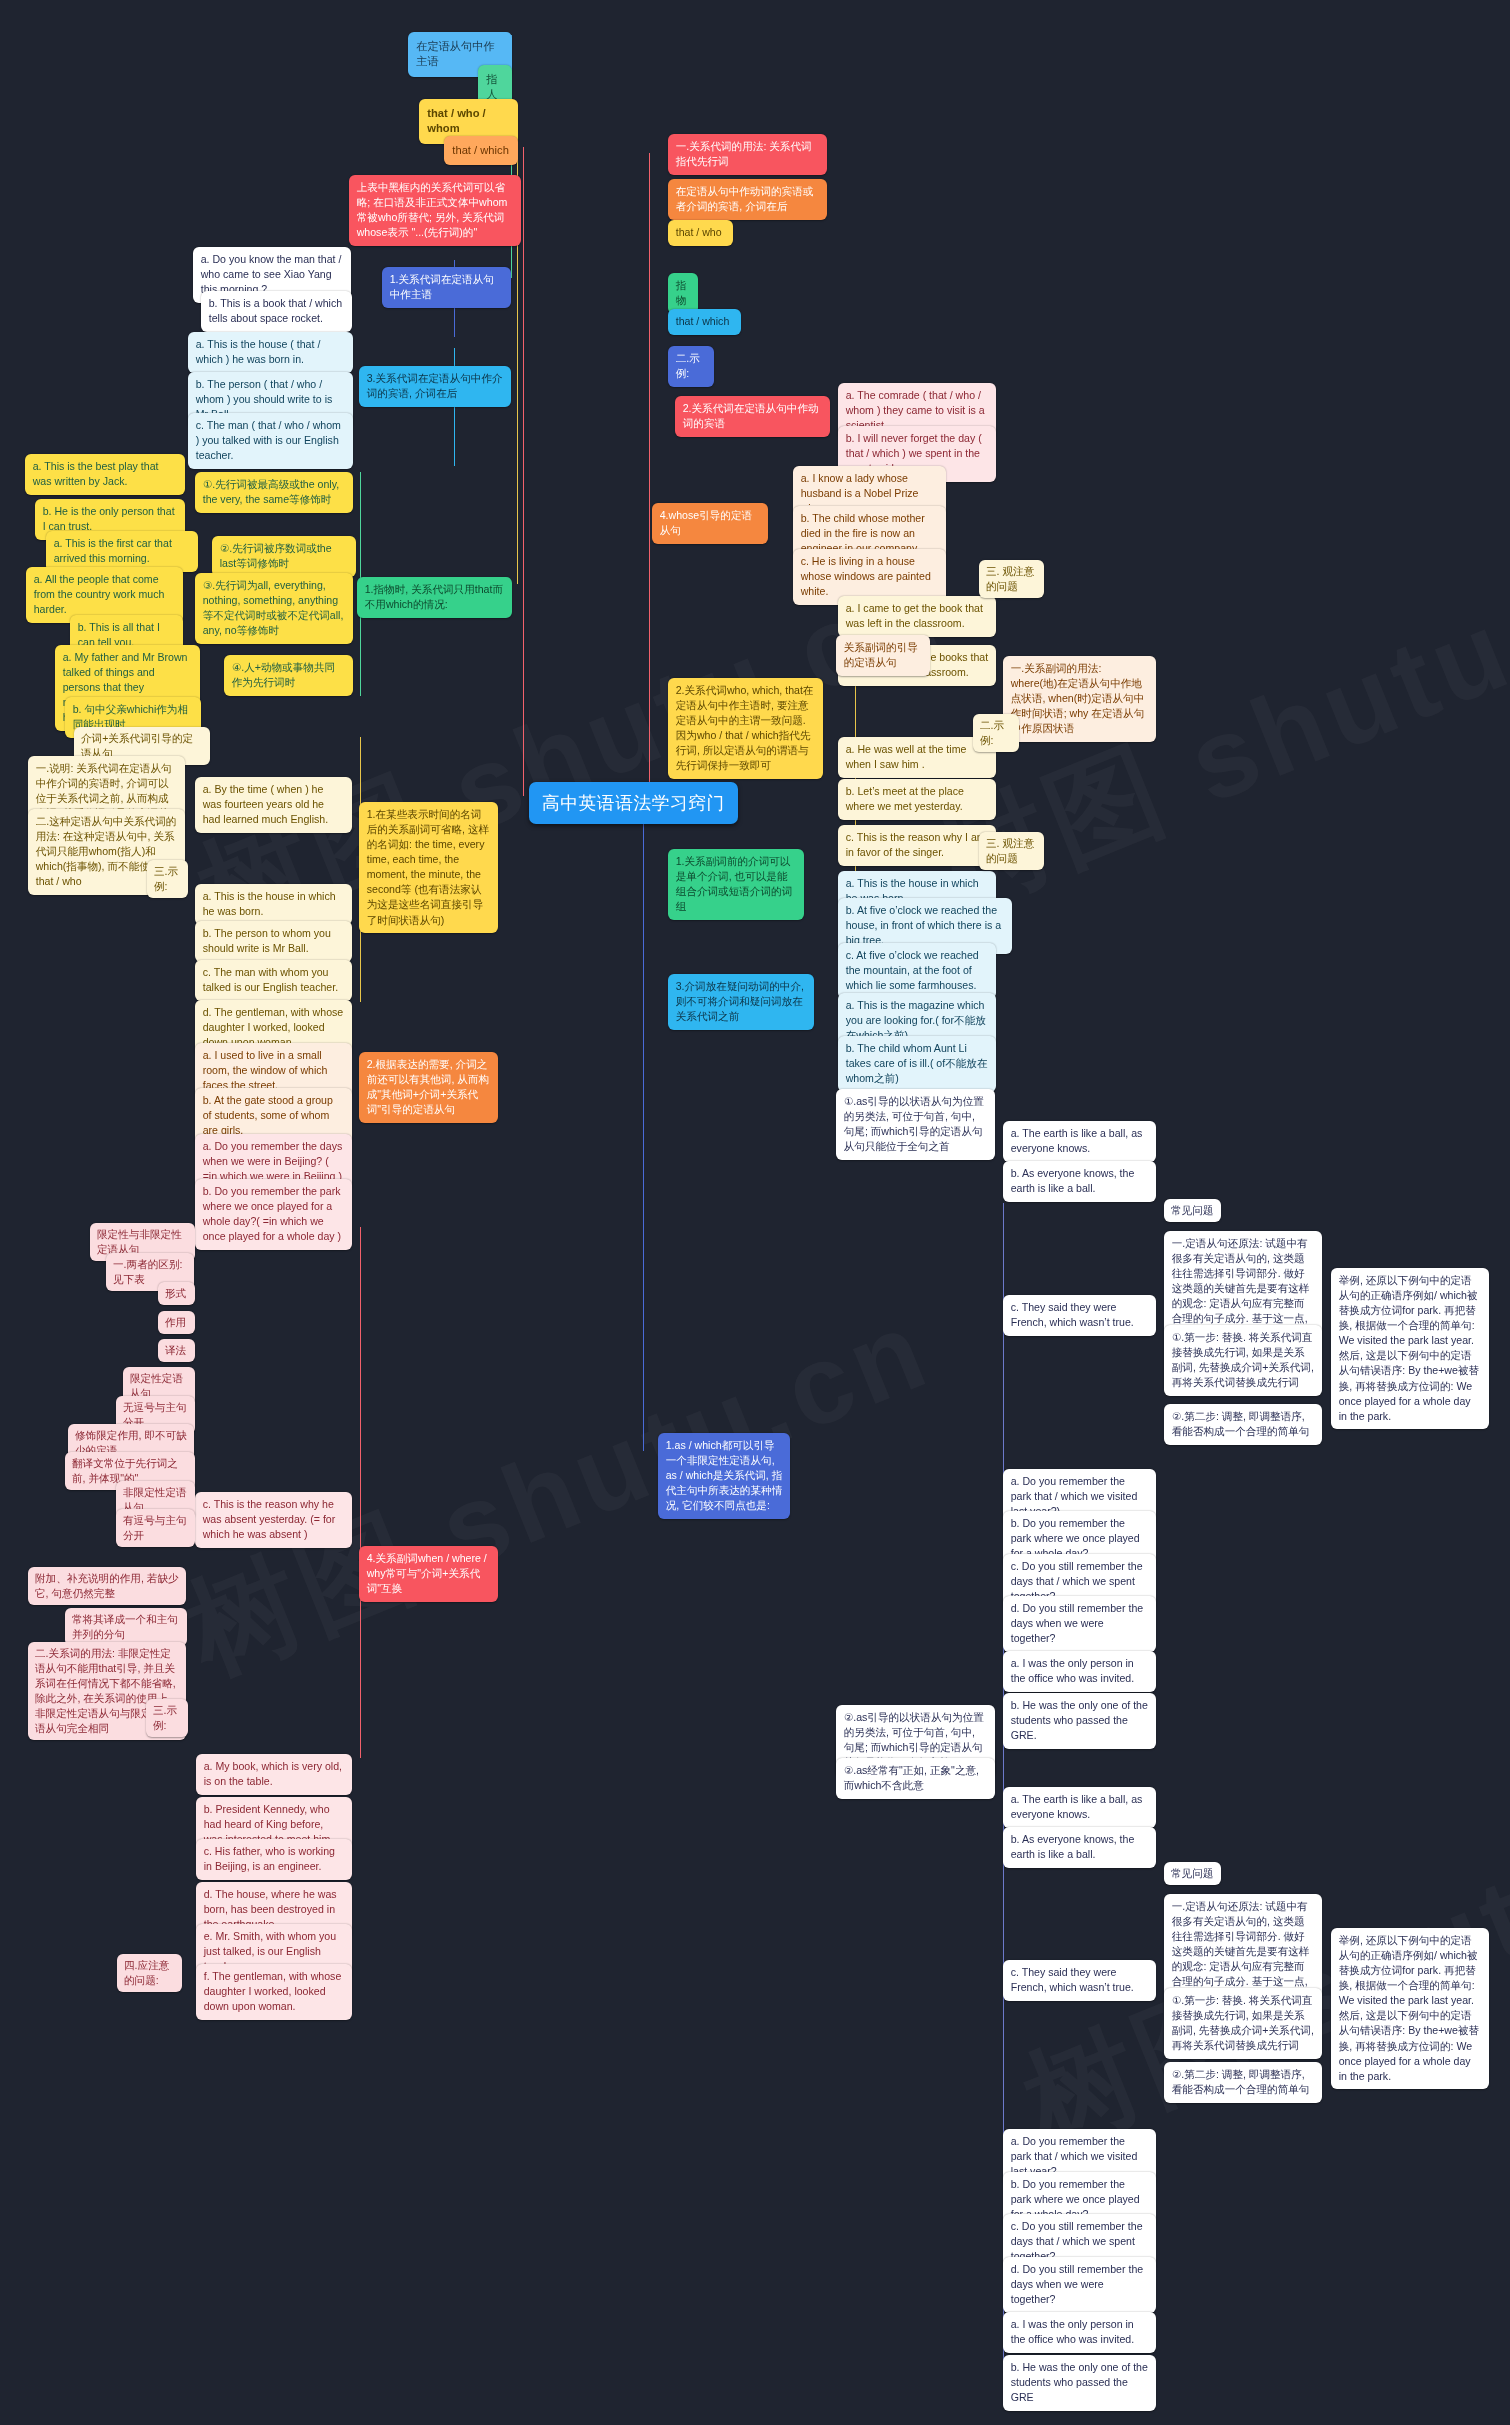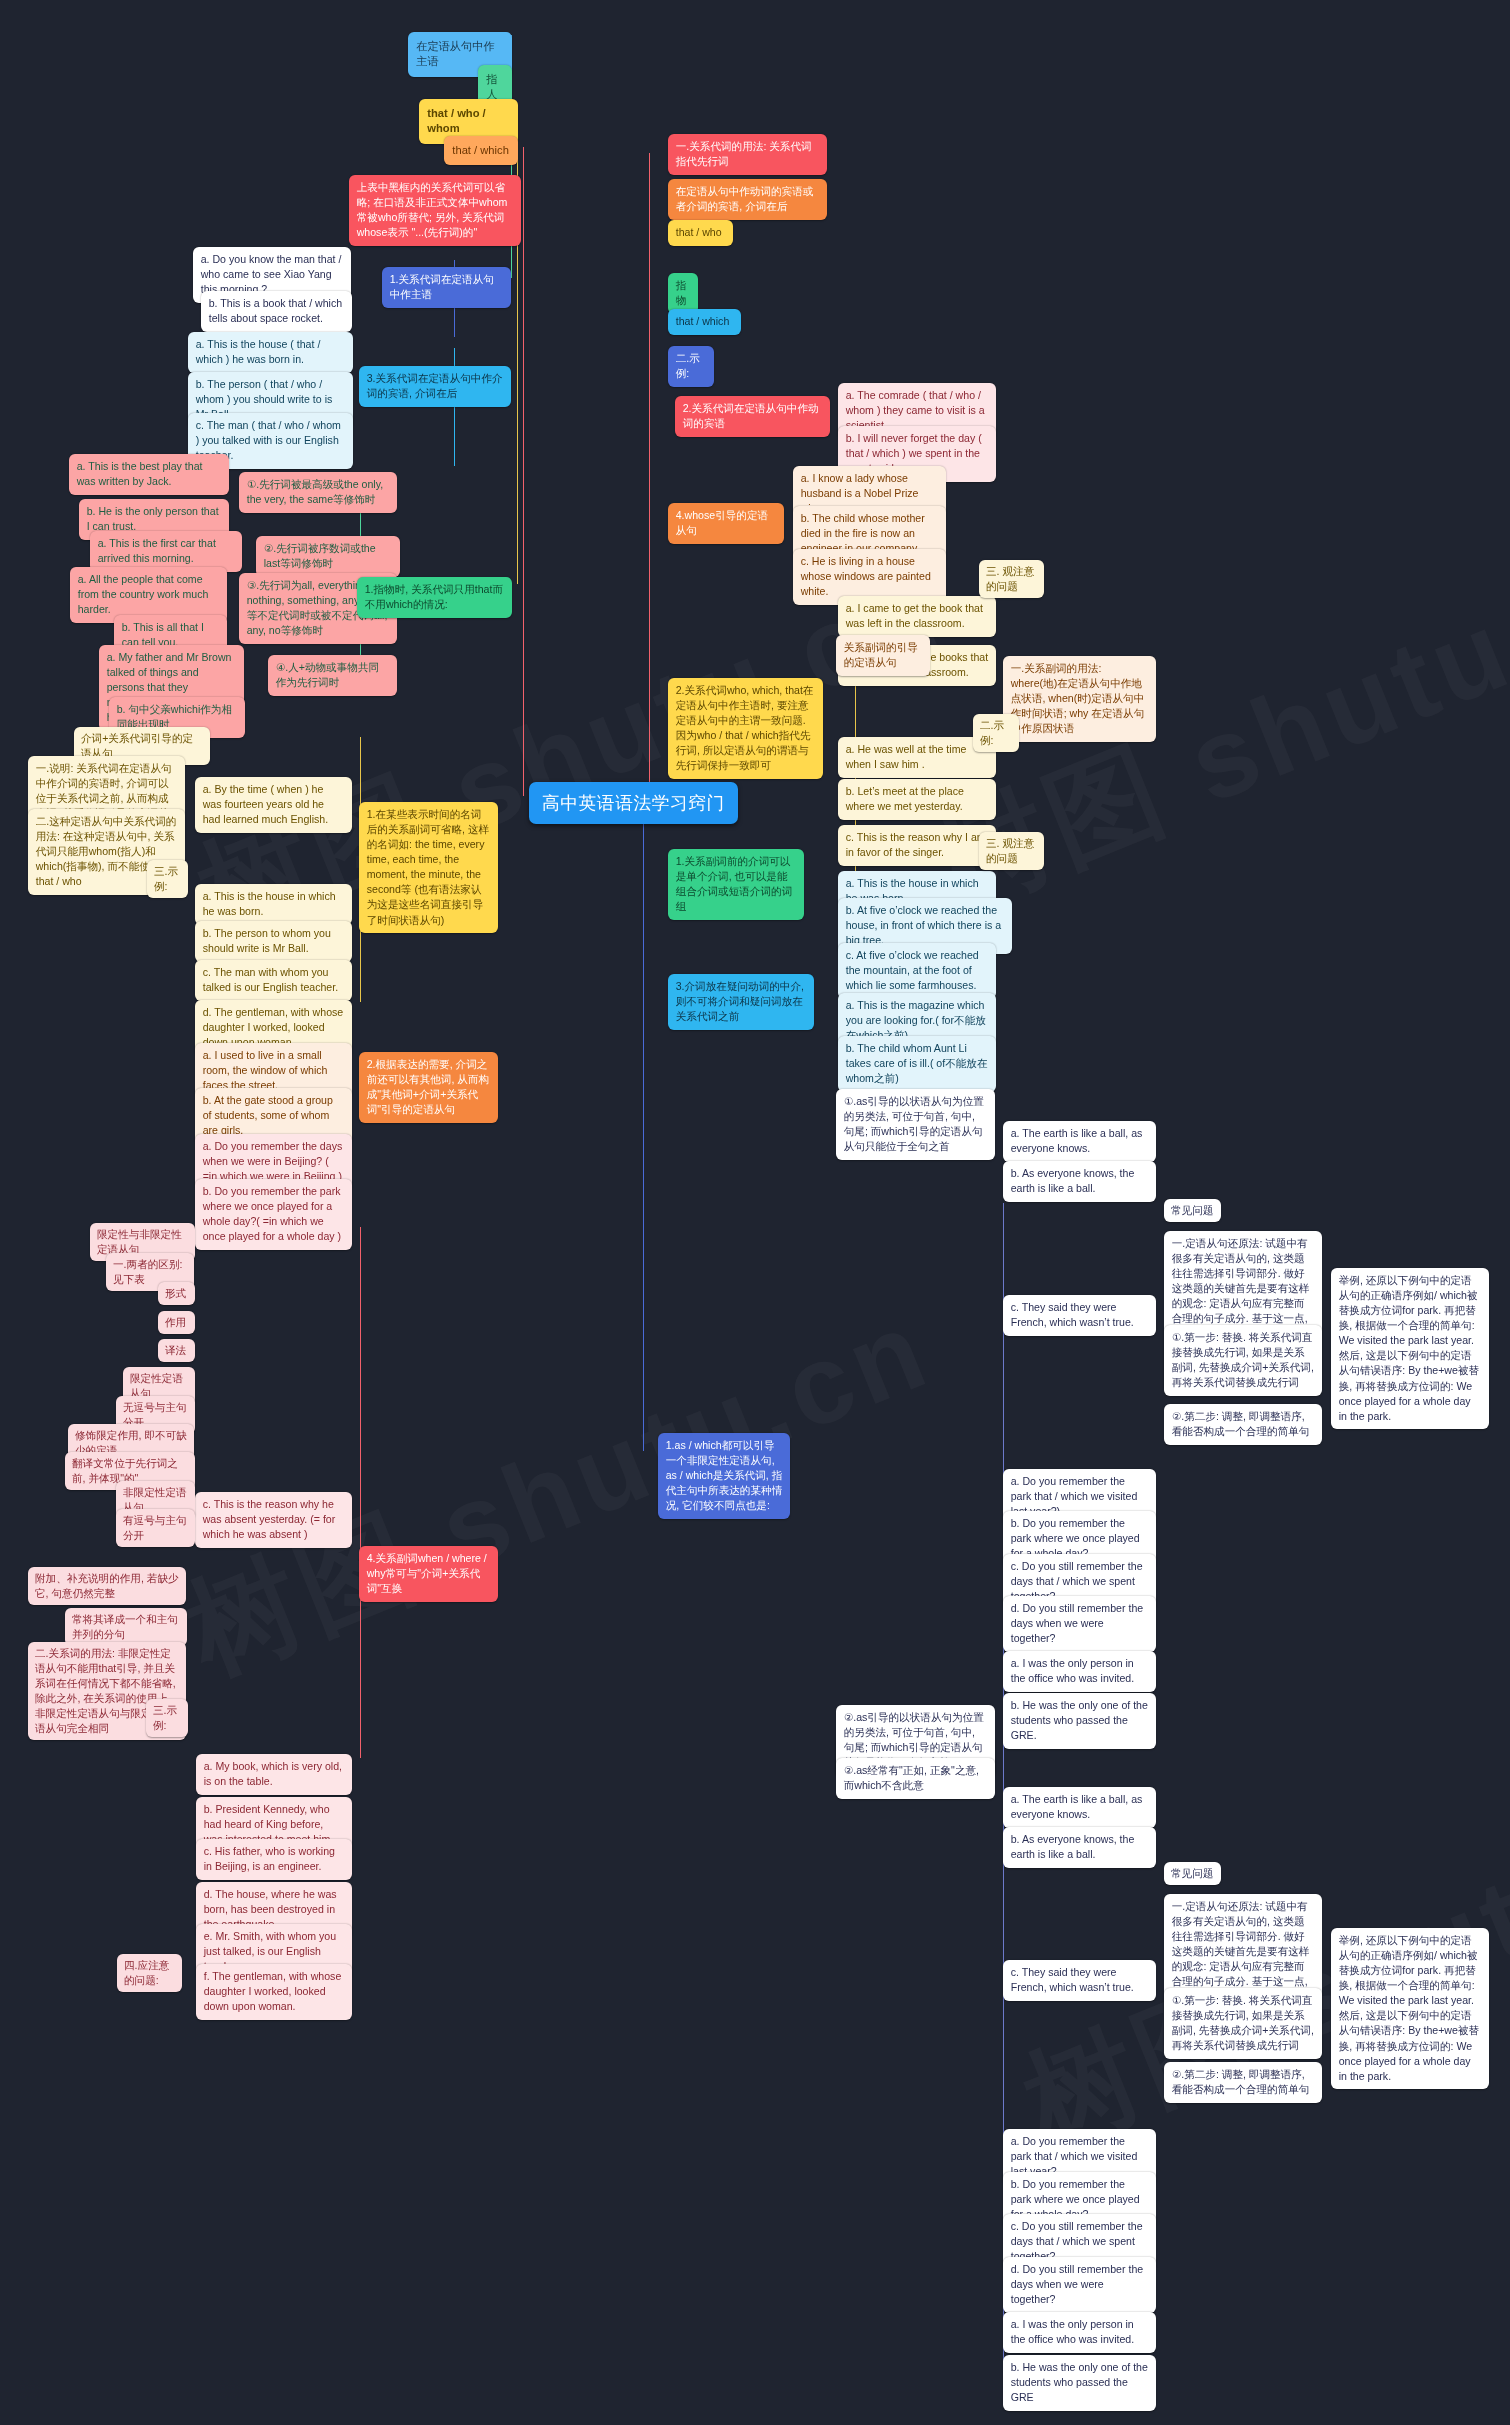--- a/index.html
+++ b/index.html
@@ -27,21 +27,21 @@
 
   
   .c-blue    { background:#56b8f5; color:#1a3b52; }
   .c-green   { background:#4fd69c; color:#14543a; }
   .c-yellow  { background:#ffd94d; color:#5c4700; }
   .c-orange  { background:#ffa85c; color:#6b3500; }
   .c-red     { background:#f9555f; color:#fff; }
   .c-dblue   { background:#4a6bd8; color:#fff; }
   .c-cyan    { background:#2fb6f0; color:#0c3447; }
   .c-lgreen  { background:#36d18b; color:#0d4a2e; }
-  .c-mint    { background:#fca5a5; color:#1f5e42;margin-left:44px; }
+  .c-mint    { background:#fde047; color:#1f5e42; }
   .c-lav     { background:#ffffff; color:#2a2f55; }
   .c-ice     { background:#e2f4fb; color:#12455e; }
   .c-cream   { background:#fdf5d9; color:#6b5200; }
   .c-peach   { background:#fdeee0; color:#7a3c00; }
   .c-pink    { background:#fde5e7; color:#8c2733; }
   .c-orange2 { background:#f5873f; color:#fff; }
   .c-red2    { background:#f8555f; color:#fff; }
   .c-pinkbox { background:#fbdde0; color:#8c2733; }
   .lnv { position:absolute; width:1.2px; }
   .k-blue  { background:#56b8f5; }
@@ -161,21 +161,21 @@
   <div class="node c-orange2 sm" style="left:668px; top:179px; width:159px;">在定语从句中作动词的宾语或者介词的宾语, 介词在后</div>
   <div class="node c-yellow sm" style="left:668px; top:220px; width:65px;">that / who</div>
   <div class="node c-lgreen sm" style="left:668px; top:273px; width:29.5px;">指物</div>
   <div class="node c-cyan sm" style="left:668px; top:309px; width:73px;">that / which</div>
   <div class="node c-dblue sm" style="left:668px; top:346px; width:46px;">二.示例:</div>
 
   <div class="node c-red2 sm" style="left:668px; top:396px; width:155px;margin-left:7px;">2.关系代词在定语从句中作动词的宾语</div>
   <div class="node c-pink sm" style="left:838px; top:383px; width:158px;">a. The comrade ( that / who / whom ) they came to visit is a scientist.</div>
   <div class="node c-pink sm" style="left:838px; top:426px; width:158px;">b. I will never forget the day ( that / which ) we spent in the countryside.</div>
 
-  <div class="node c-orange2 sm" style="left:668px; top:503px; width:116px;">4.whose引导的定语从句</div>
+  <div class="node c-orange2 sm" style="left:652px; top:503px; width:116px;">4.whose引导的定语从句</div>
   <div class="node c-peach sm" style="left:793px; top:466px; width:153px;">a. I know a lady whose husband is a Nobel Prize winner.</div>
   <div class="node c-peach sm" style="left:793px; top:506px; width:153px;">b. The child whose mother died in the fire is now an engineer in our company.</div>
   <div class="node c-peach sm" style="left:793px; top:549px; width:153px;">c. He is living in a house whose windows are painted white.</div>
 
   <div class="node c-yellow sm" style="left:668px; top:678px; width:155px;">2.关系代词who, which, that在定语从句中作主语时, 要注意定语从句中的主谓一致问题. 因为who / that / which指代先行词, 所以定语从句的谓语与先行词保持一致即可</div>
   <div class="node c-cream sm" style="left:838px; top:596px; width:158px;">a. I came to get the book that was left in the classroom.</div>
   <div class="node c-cream sm" style="left:838px; top:645px; width:158px;">b. I came to get the books that were left in the classroom.</div>
   <div class="node c-cream sm" style="left:838px; top:737px; width:158px;">a. He was well at the time when I saw him .</div>
   <div class="node c-cream sm" style="left:838px; top:779px; width:158px;">b. Let’s meet at the place where we met yesterday.</div>
   <div class="node c-cream sm" style="left:838px; top:825px; width:158px;">c. This is the reason why I am in favor of the singer.</div>

